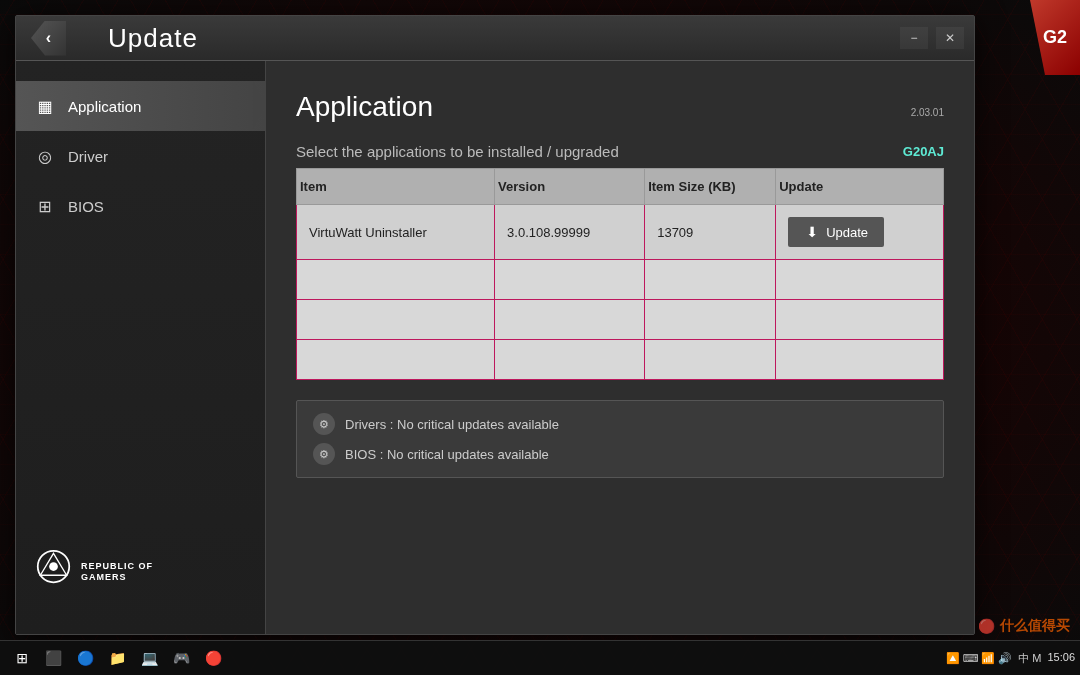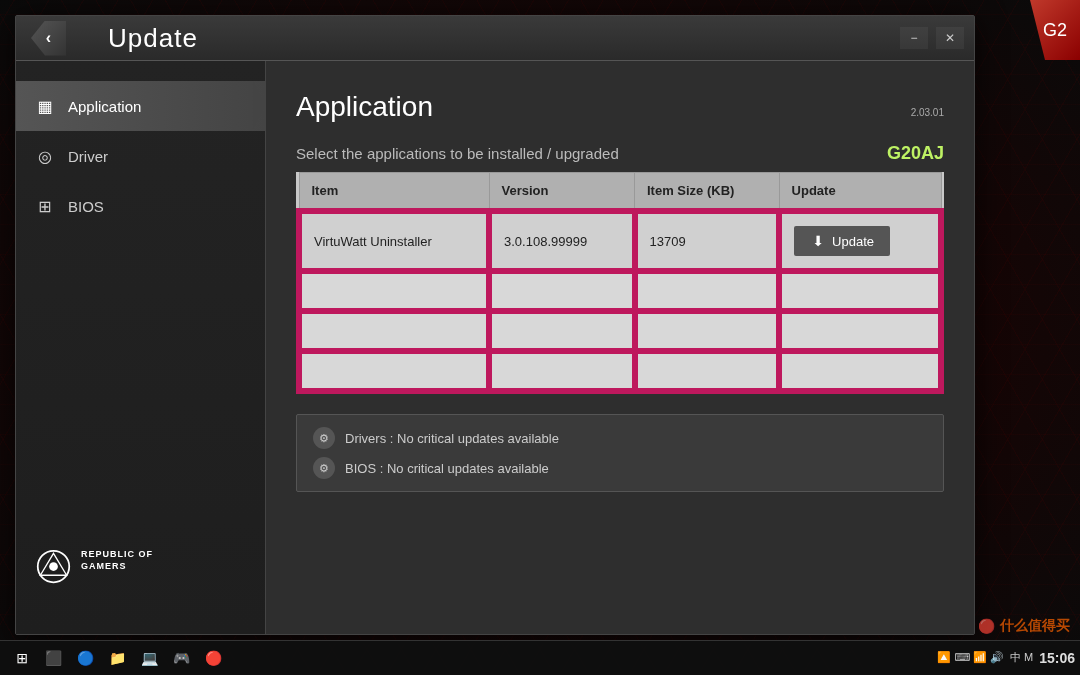--- a/index.html
+++ b/index.html
@@ -32,28 +32,28 @@
         repeating-linear-gradient(0deg, rgba(80,0,0,0.1) 0px, rgba(80,0,0,0.1) 1px, transparent 1px, transparent 30px);
       pointer-events: none;
     }
 
     
     .g2-corner {
       position: absolute;
       top: 0;
       right: 0;
       width: 50px;
-      height: 60px;
+      height: 75px;
       background: linear-gradient(135deg, #c0392b, #8b0000);
       display: flex;
       align-items: center;
       justify-content: center;
       color: white;
       font-size: 18px;
-      font-weight: normal;
+      font-weight: bold;
       clip-path: polygon(0 0, 100% 0, 100% 100%, 30% 100%);
     }
 
     
     .main-window {
       position: absolute;
       top: 15px;
       left: 15px;
       width: 960px;
       height: 620px;
@@ -209,46 +209,46 @@
       display: flex;
       justify-content: space-between;
       align-items: center;
       margin-bottom: 8px;
     }
     .subtitle-text {
       color: #bbb;
       font-size: 15px;
     }
     .model-text {
-      color: #bef264;
-      font-size: 18px;
+      color: #5eead4;
+      font-size: 13px;
       font-weight: bold;
     }
 
     
     .app-table {
       width: 100%;
       border-collapse: collapse;
       background: #c8c8c8;
       margin-bottom: 20px;
     }
     .app-table th {
       background: #b0b0b0;
       color: #222;
-      padding: 10px 12px;
+      padding: 10px 3px;
       text-align: left;
       font-size: 13px;
       font-weight: 600;
       border: 1px solid #999;
     }
     .app-table td {
       padding: 12px 12px;
       font-size: 13px;
       color: #222;
-      border: 6px solid #be185d;
+      border: 1px solid #be185d;
       background: #d8d8d8;
     }
     .app-table tr:first-child td {
       background: #d0d0d0;
     }
 
     .install-btn {
       background: #555;
       color: white;
       border: none;
@@ -338,24 +338,23 @@
       display: flex;
       align-items: center;
       gap: 6px;
       color: #ccc;
       font-size: 11px;
     }
     .taskbar-time {
       display: flex;
       flex-direction: column;
       align-items: center;
-      font-size: 14px;
+      font-size: 11px;
       color: #ddd;
       line-height: 1.2;
-      font-weight: bold;
     }
 
     
     .watermark {
       position: absolute;
       bottom: 40px;
       right: 10px;
       color: rgba(255,100,0,0.7);
       font-size: 14px;
       font-weight: bold;
@@ -391,21 +390,21 @@
         </div>
         <div class="sidebar-item">
           <span class="sidebar-icon">◎</span>
           <span>Driver</span>
         </div>
         <div class="sidebar-item">
           <span class="sidebar-icon">⊞</span>
           <span>BIOS</span>
         </div>
 
-        <div style="position:absolute; bottom:50px; left:20px; display:flex; align-items:flex-start; gap:10px;">
+        <div style="position:absolute; bottom:50px; left:20px; display:flex; align-items:flex-end; gap:10px;">
           <svg class="rog-emblem" viewBox="0 0 40 40" xmlns="http://www.w3.org/2000/svg">
             <circle cx="20" cy="20" r="18" fill="none" stroke="white" stroke-width="2"></circle>
             <polygon points="20,5 35,30 5,30" fill="none" stroke="white" stroke-width="1.5"></polygon>
             <circle cx="20" cy="20" r="5" fill="white"></circle>
           </svg>
           <div class="rog-text">
             <div>REPUBLIC OF</div>
             <div>GAMERS</div>
           </div>
         </div>

